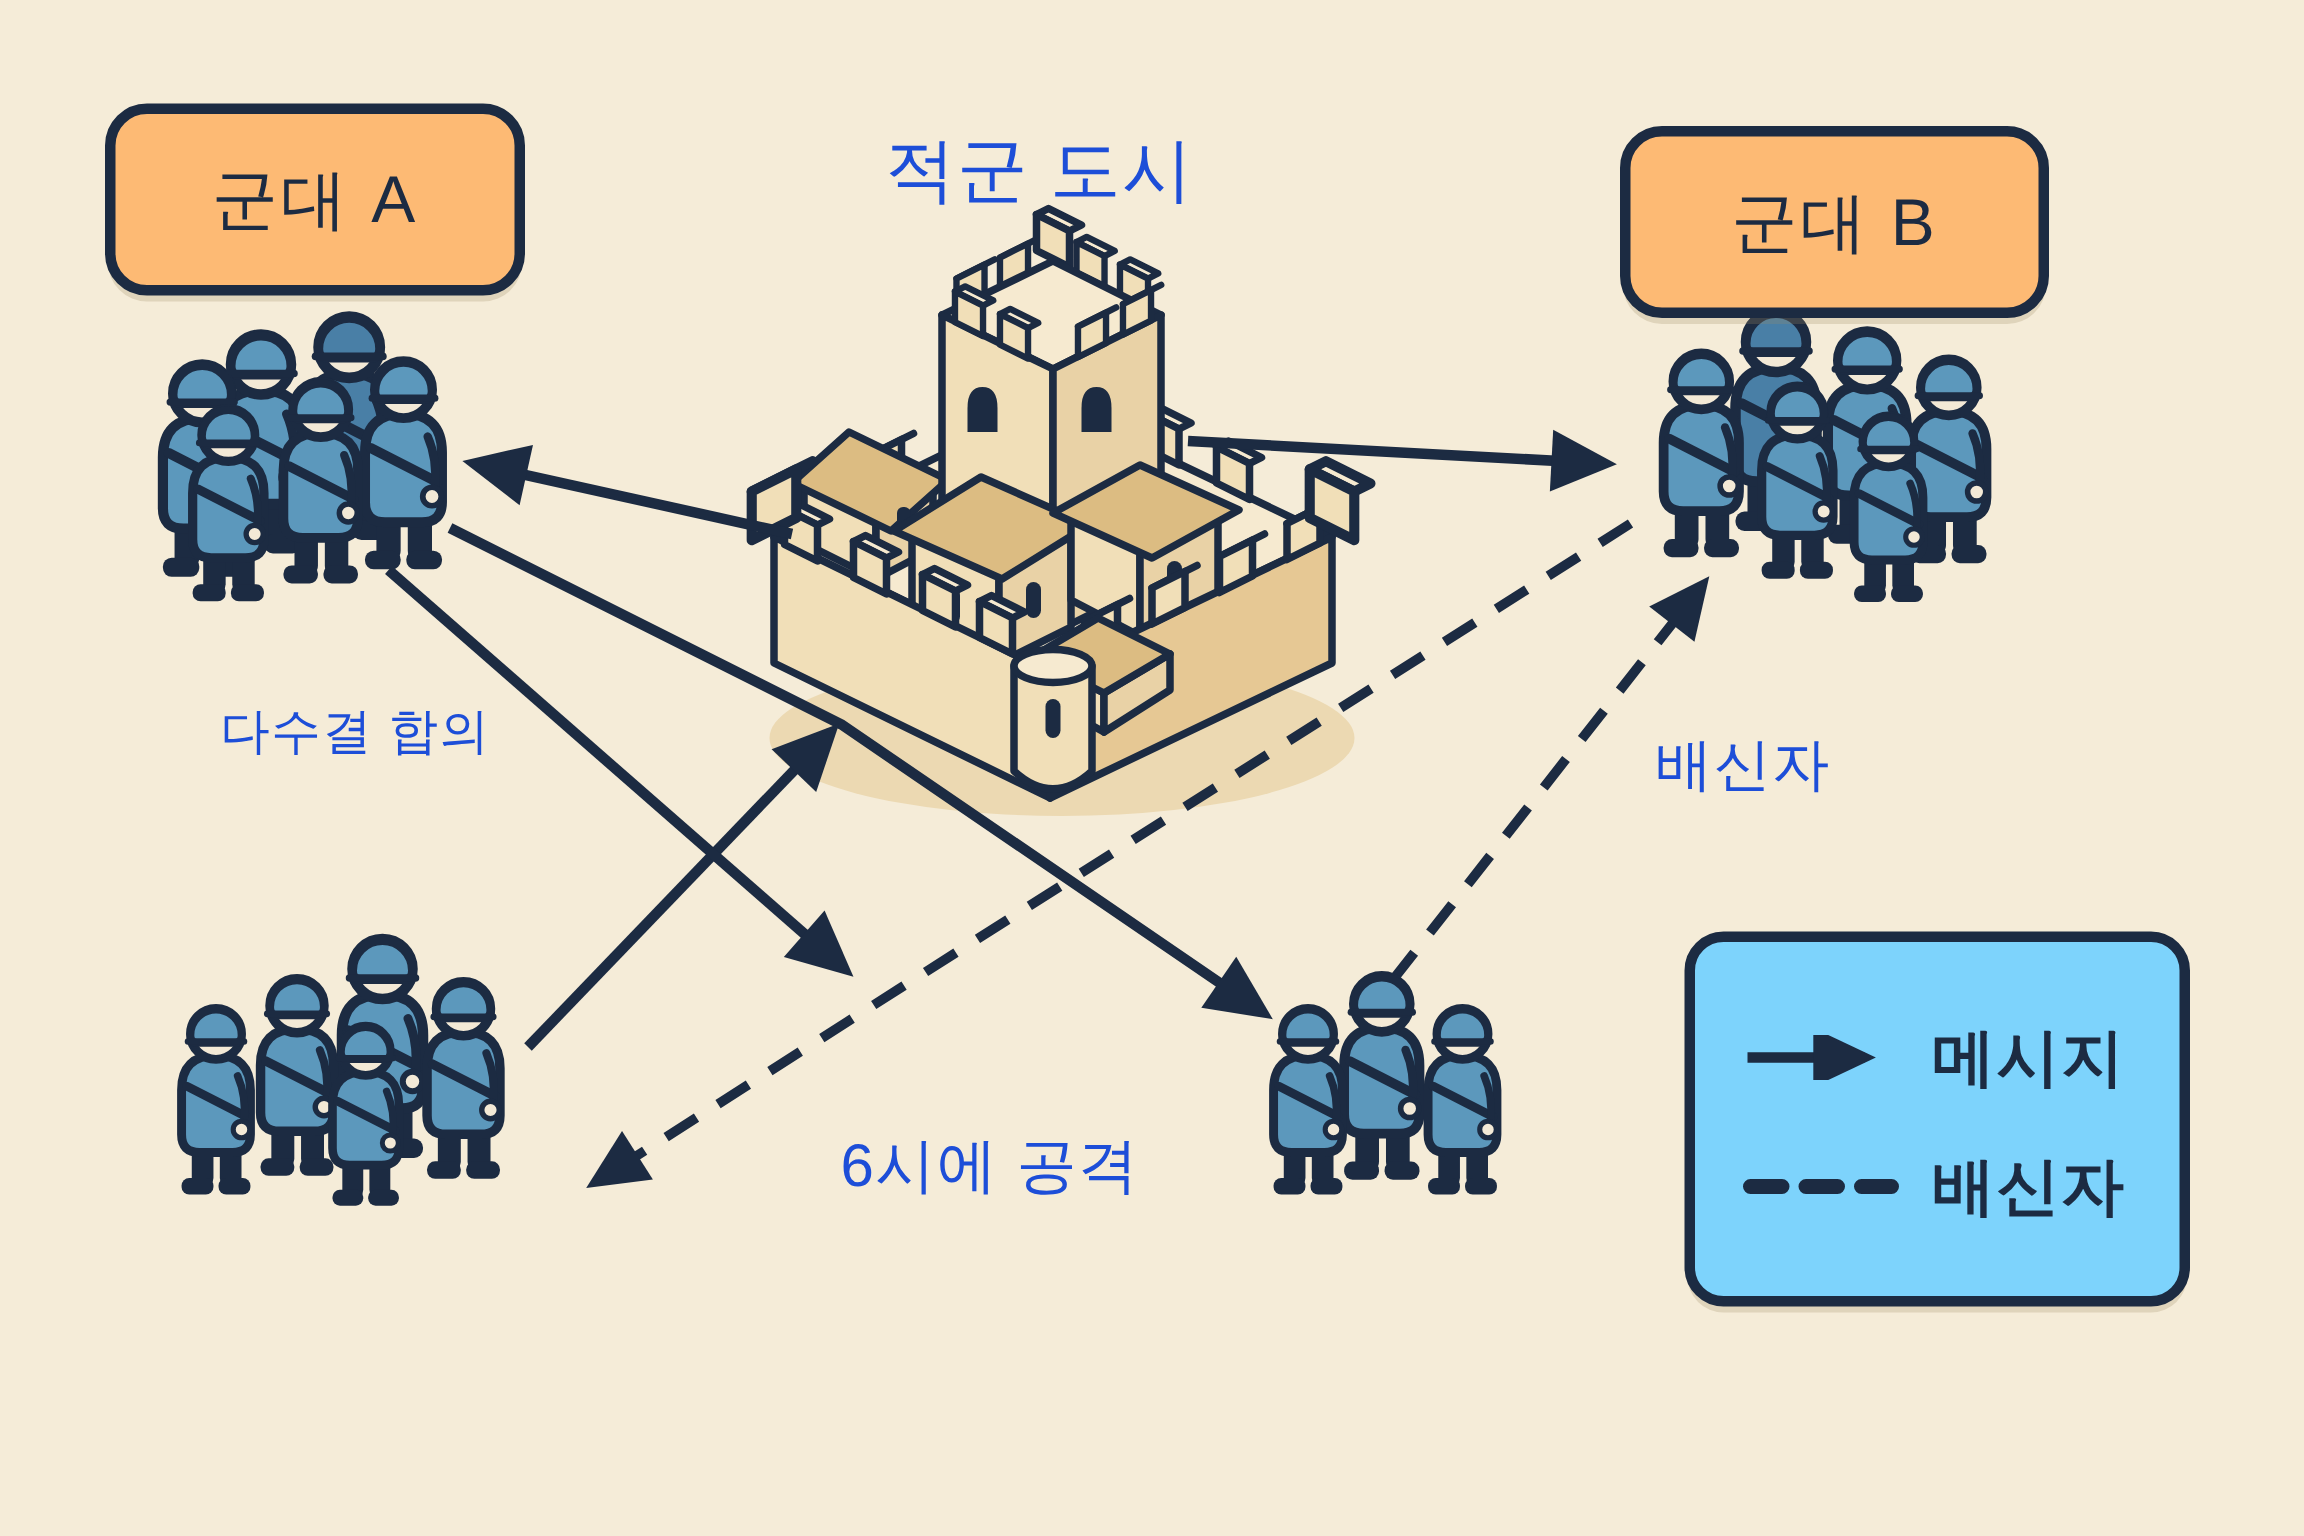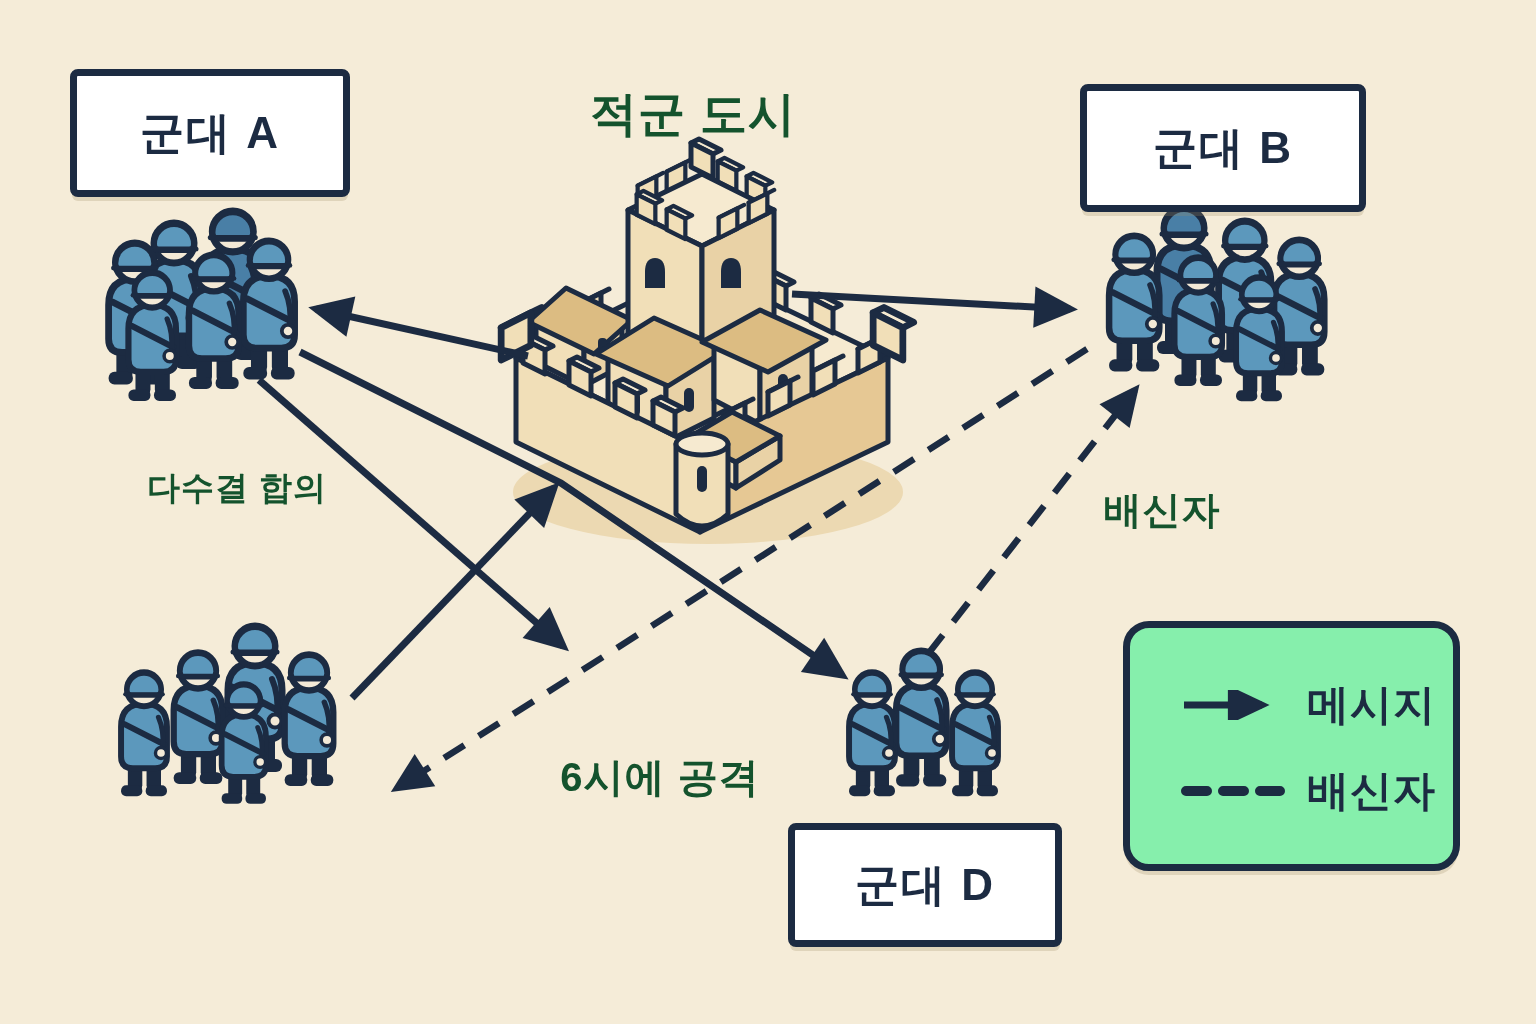--- a/index.html
+++ b/index.html
@@ -4,35 +4,35 @@
 <style>
   html,body{margin:0;padding:0;}
   .stage{
     position:relative;width:1536px;height:1024px;overflow:hidden;
     background:#f5ecd8;
     font-family:"Liberation Sans","DejaVu Sans",sans-serif;
     color:#1c2b42;
   }
   .scene{position:absolute;left:0;top:0;width:1536px;height:1024px;}
   .label{
-    position:absolute;font-weight:700;color:#14532d;white-space:nowrap;
+    position:absolute;font-weight:400;color:#1d4ed8;white-space:nowrap;
     transform:translate(-50%,-50%);letter-spacing:1px;text-align:right;
   }
   .title-label{font-size:47px;}
   .anno{font-size:40px;}
   .army-box{
-    position:absolute;background:#ffffff;border:7px solid #1c2b42;border-radius:8px;
+    position:absolute;background:#fdba74;border:7px solid #1c2b42;border-radius:28px;
     display:flex;align-items:center;justify-content:center;
-    font-size:44px;font-weight:700;letter-spacing:2px;
+    font-size:44px;font-weight:400;letter-spacing:2px;
     box-shadow:0 6px 0 -2px rgba(160,140,100,0.25);
   }
   .legend-box{
     position:absolute;left:1123px;top:621px;width:337px;height:250px;
-    background:#86efac;border:7px solid #1c2b42;border-radius:26px;
-    box-sizing:border-box;padding:34px 0 0 48px;
+    background:#7dd3fc;border:7px solid #1c2b42;border-radius:26px;
+    box-sizing:border-box;padding:34px 0 0 29px;
     box-shadow:0 6px 0 -2px rgba(160,140,100,0.25);
   }
   .legend-row{display:flex;align-items:center;height:86px;}
   .legend-glyph{width:115px;height:30px;flex:0 0 auto;}
   .legend-text{font-size:42px;font-weight:700;margin-left:14px;letter-spacing:1px;}
 </style>
 </head>
 <body>
 
 <div class="stage">
@@ -188,23 +188,20 @@
     </g>
   </svg>
 
   <div class="label title-label" style="left:693px;top:114px;">적군 도시</div>
 
   <div class="army-box" style="left:70px;top:69px;width:266px;height:114px;">
     <span>군대 A</span>
   </div>
   <div class="army-box" style="left:1080px;top:84px;width:272px;height:114px;">
     <span>군대 B</span>
-  </div>
-  <div class="army-box" style="left:788px;top:823px;width:260px;height:110px;">
-    <span>군대 D</span>
   </div>
 
   <div class="label anno" style="left:237px;top:488px;font-size:33px;">다수결 합의</div>
   <div class="label anno" style="left:660px;top:732px;margin-top:45px;">6시에 공격</div>
   <div class="label anno" style="left:1162px;top:510px;font-size:38px;">배신자</div>
 
   <div class="legend-box">
     <div class="legend-row">
       <svg class="legend-glyph" viewBox="0 0 115 30">
         <defs>

